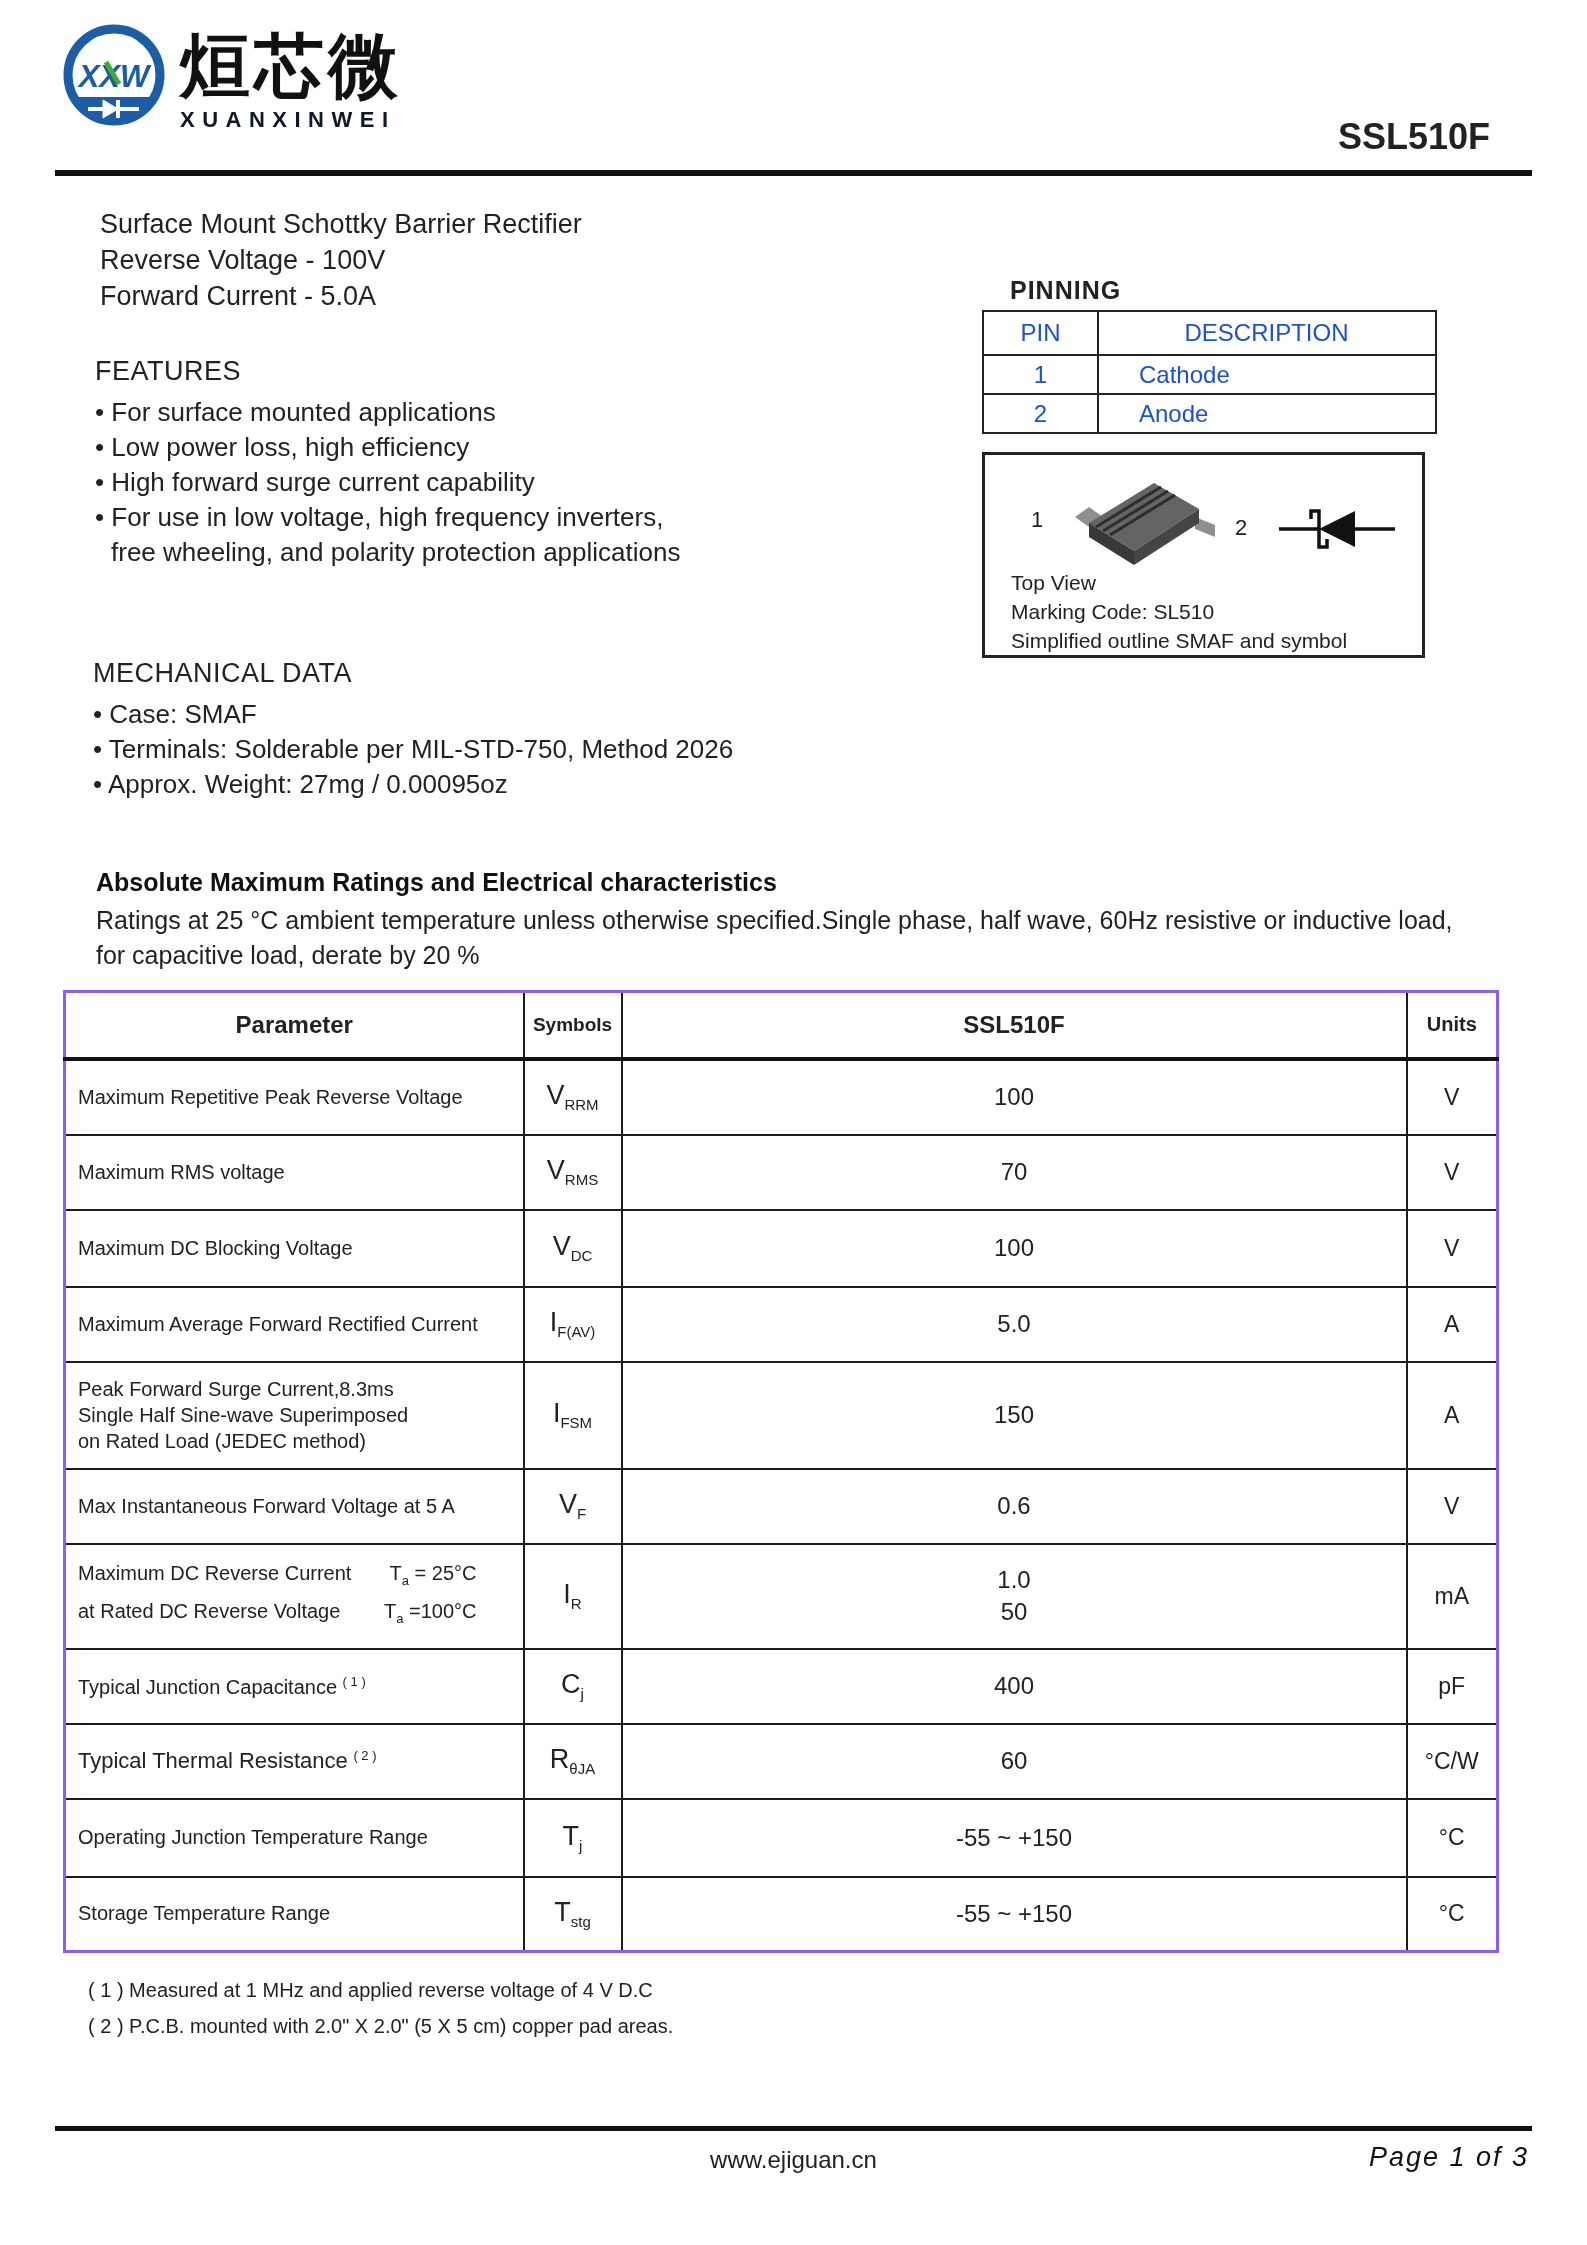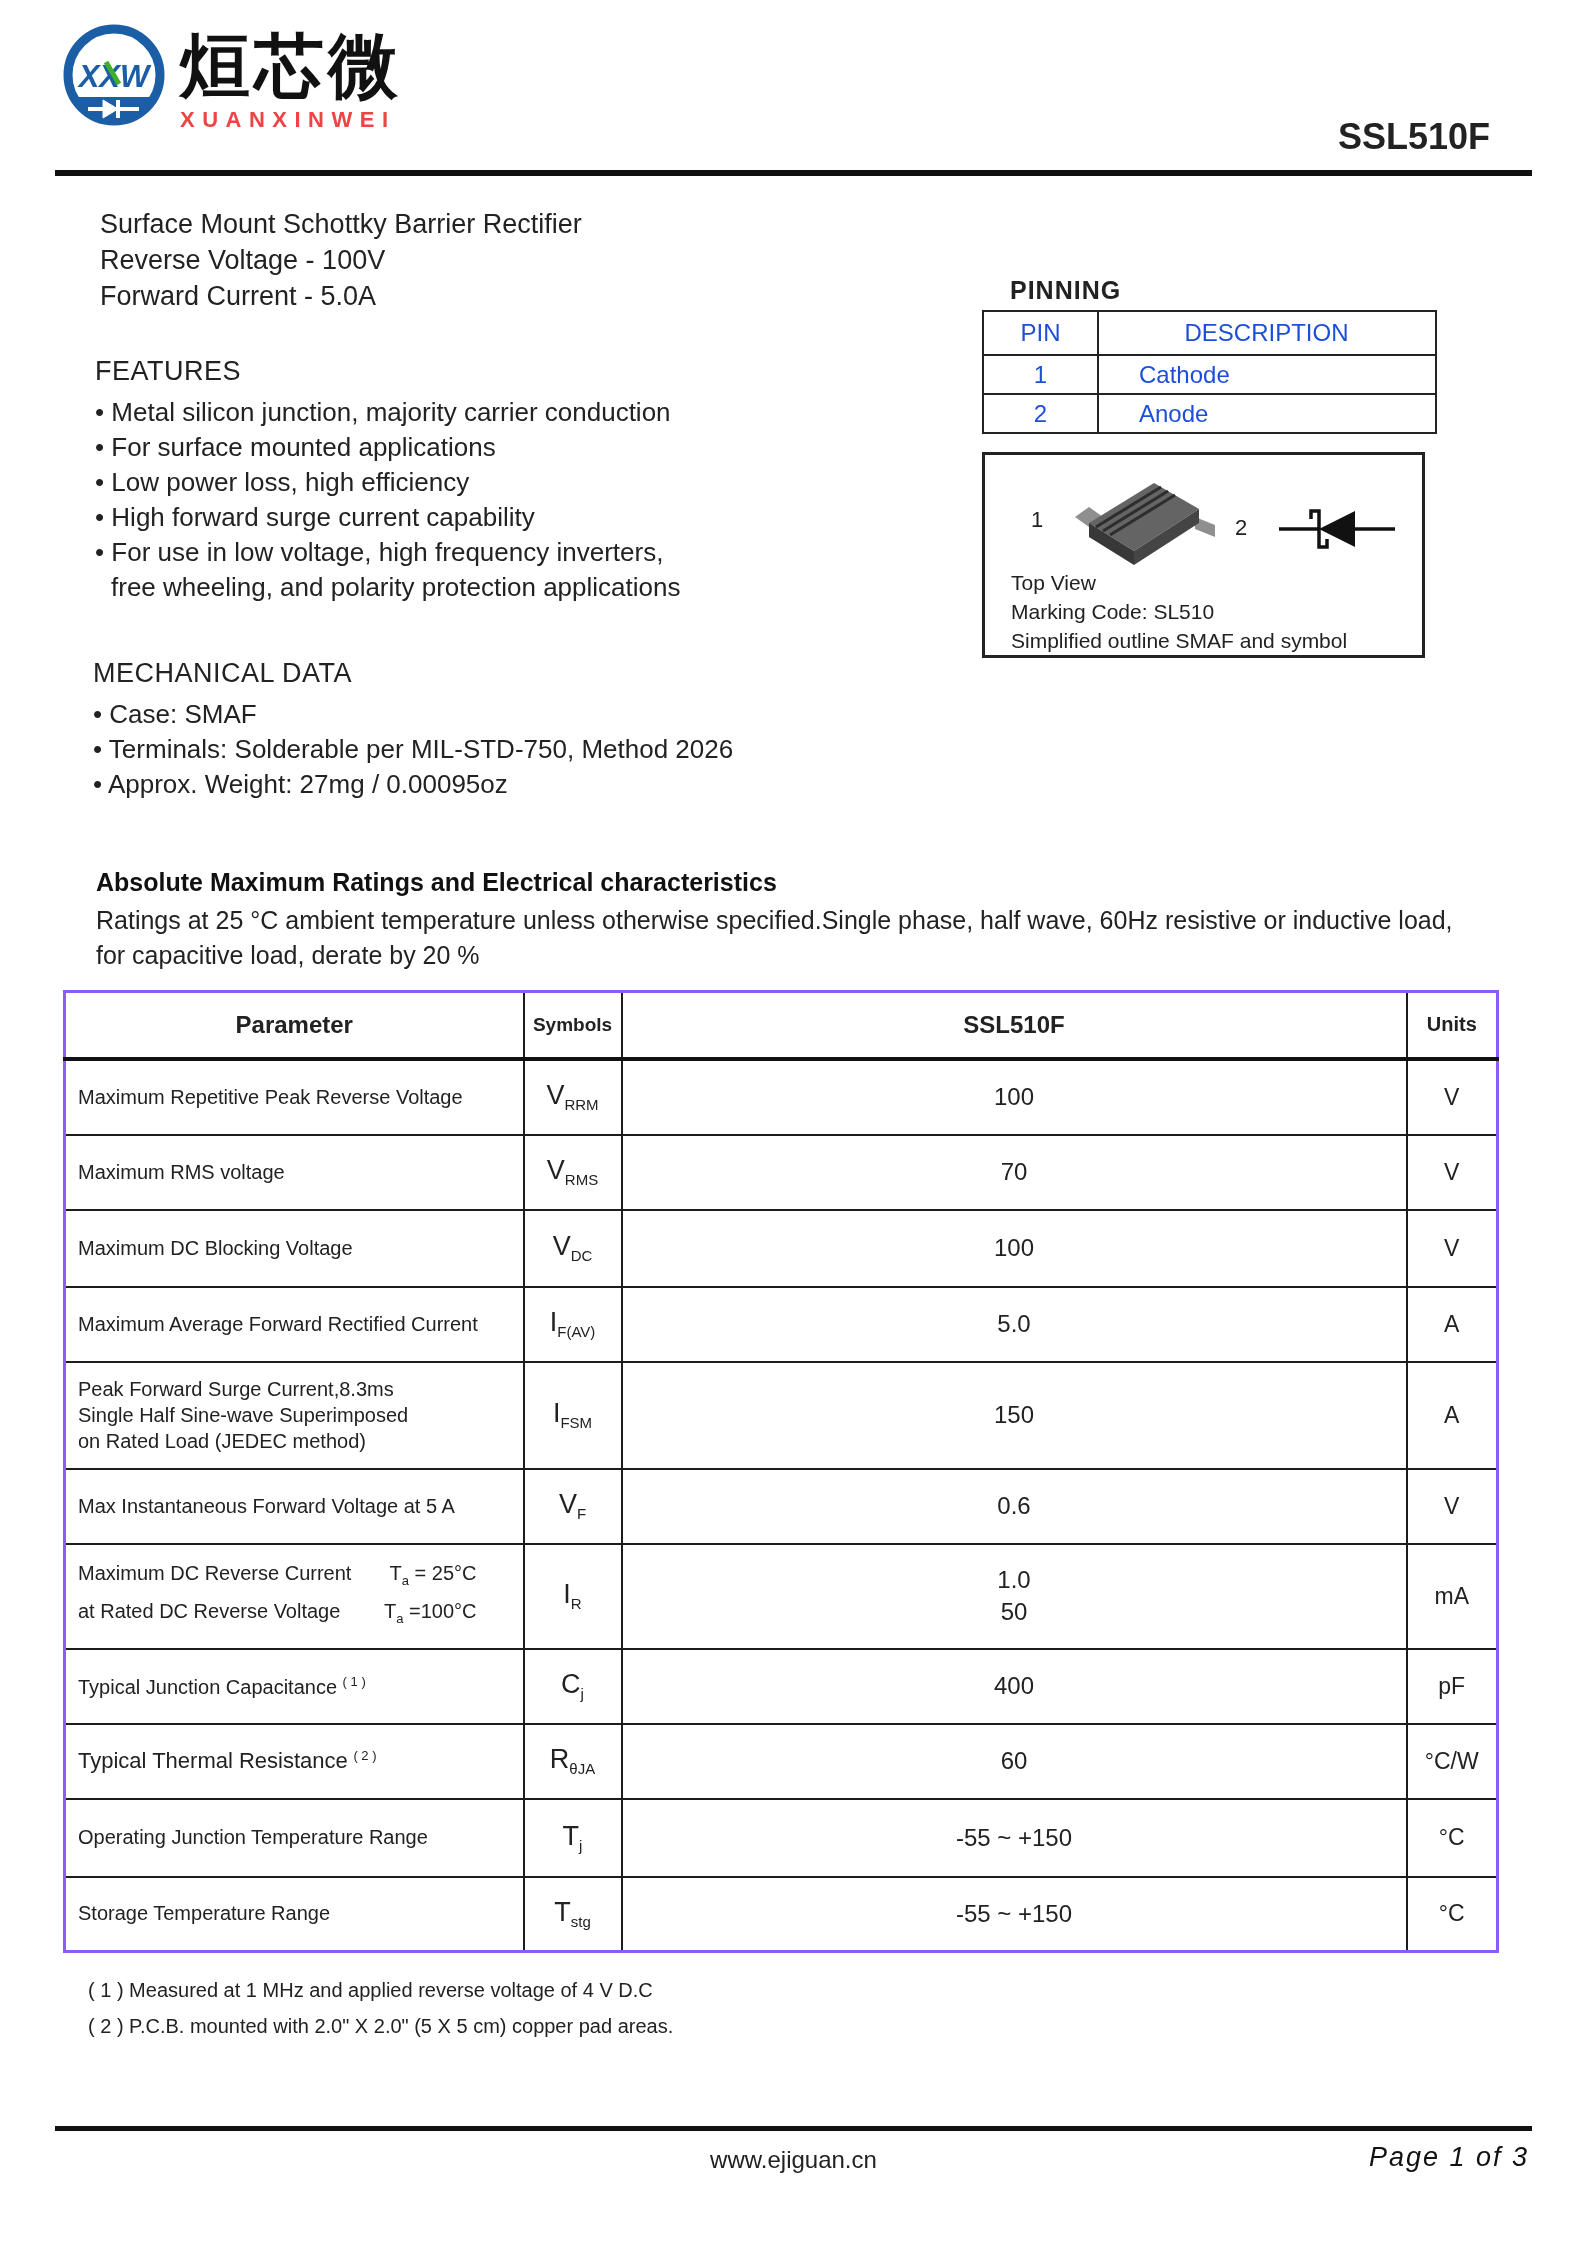--- a/index.html
+++ b/index.html
@@ -6,21 +6,21 @@
   .page {
     position:relative; width:1587px; height:2245px; margin:0 auto;
     background:#ffffff; color:#1a1a1a;
     font-family:"Liberation Sans", sans-serif;
     overflow:hidden;
   }
   
   .logo { position:absolute; left:55px; top:20px; }
   .brand { position:absolute; left:180px; top:30px; }
   .brand-cn { font-family:Liberation Sans, sans-serif; font-size:70px; font-weight:700; line-height:1.05; letter-spacing:4px; color:#111; }
-  .brand-en { font-size:22px; font-weight:700; letter-spacing:7.5px; color:#ef4444; margin-top:3px; }
+  .brand-en { font-size:22px; font-weight:700; letter-spacing:7.5px; color:#0f172a; margin-top:3px; }
   .part-number { position:absolute; right:97px; top:116px; font-size:36px; font-weight:700; color:#222; }
   .top-rule { position:absolute; left:55px; right:55px; top:170px; height:6px; background:#111; }
   
   .intro { position:absolute; left:100px; top:206px; font-size:27px; line-height:36px; color:#222; }
   
   .features { position:absolute; left:95px; top:356px; }
   .mechanical { position:absolute; left:93px; top:658px; }
   .sec-title { font-size:27px; line-height:30px; color:#222; margin-bottom:9px; letter-spacing:0.5px; }
   .sec-list { font-size:26px; line-height:35px; color:#222; }
   .sec-list .li { white-space:nowrap; }
@@ -146,21 +146,20 @@
     <div class="pkg-captions">
       <div>Top View</div>
       <div>Marking Code: SL510</div>
       <div>Simplified outline SMAF and symbol</div>
     </div>
   </div>
 
   <div class="features">
     <div class="sec-title">FEATURES</div>
     <div class="sec-list">
-      <div class="li">• Metal silicon junction, majority carrier conduction</div>
       <div class="li">• For surface mounted applications</div>
       <div class="li">• Low power loss, high efficiency</div>
       <div class="li">• High forward surge current capability</div>
       <div class="li">• For use in low voltage, high frequency inverters,</div>
       <div class="li cont">free wheeling, and polarity protection applications</div>
     </div>
   </div>
 
   <div class="mechanical">
     <div class="sec-title">MECHANICAL DATA</div>

